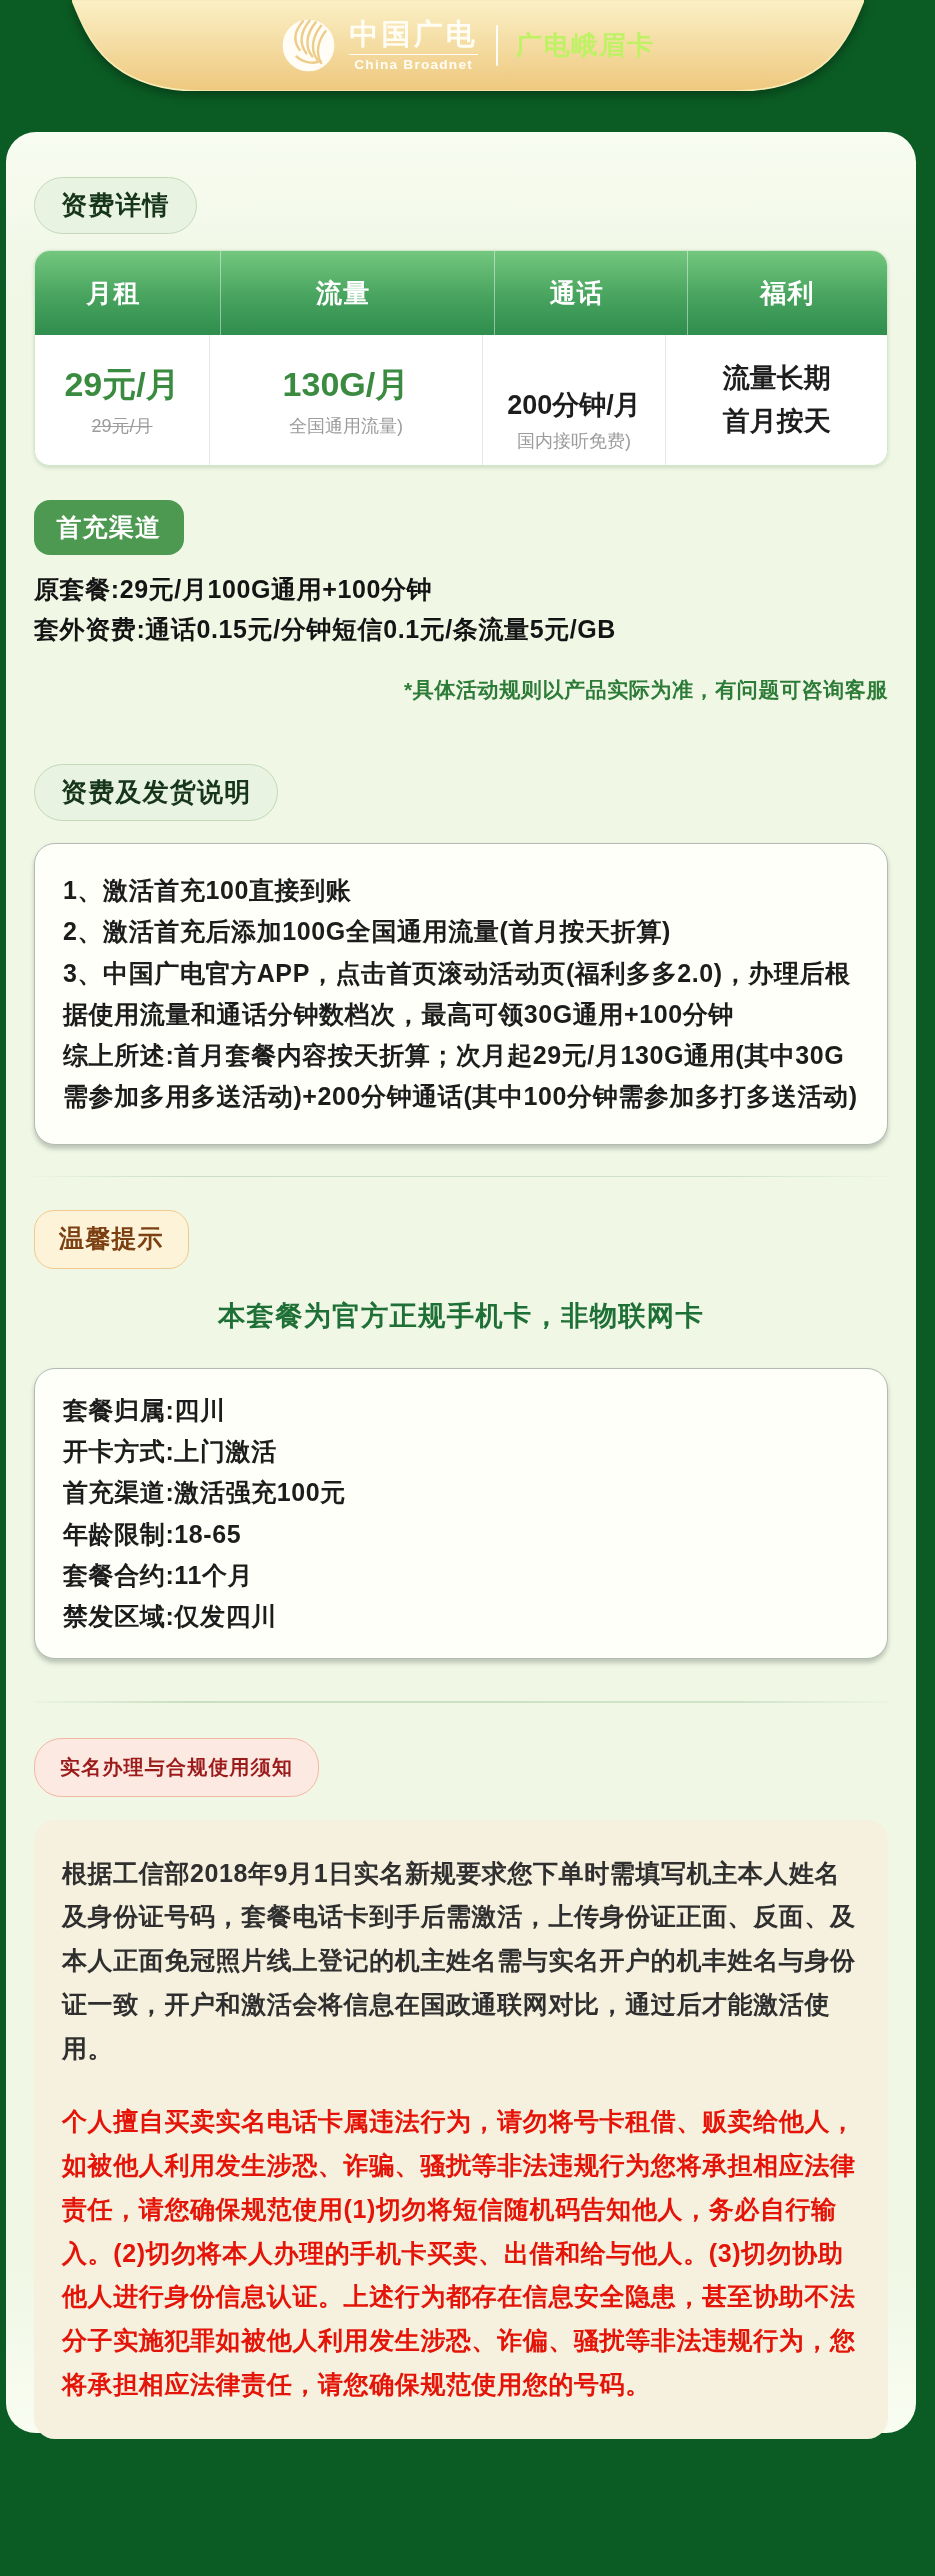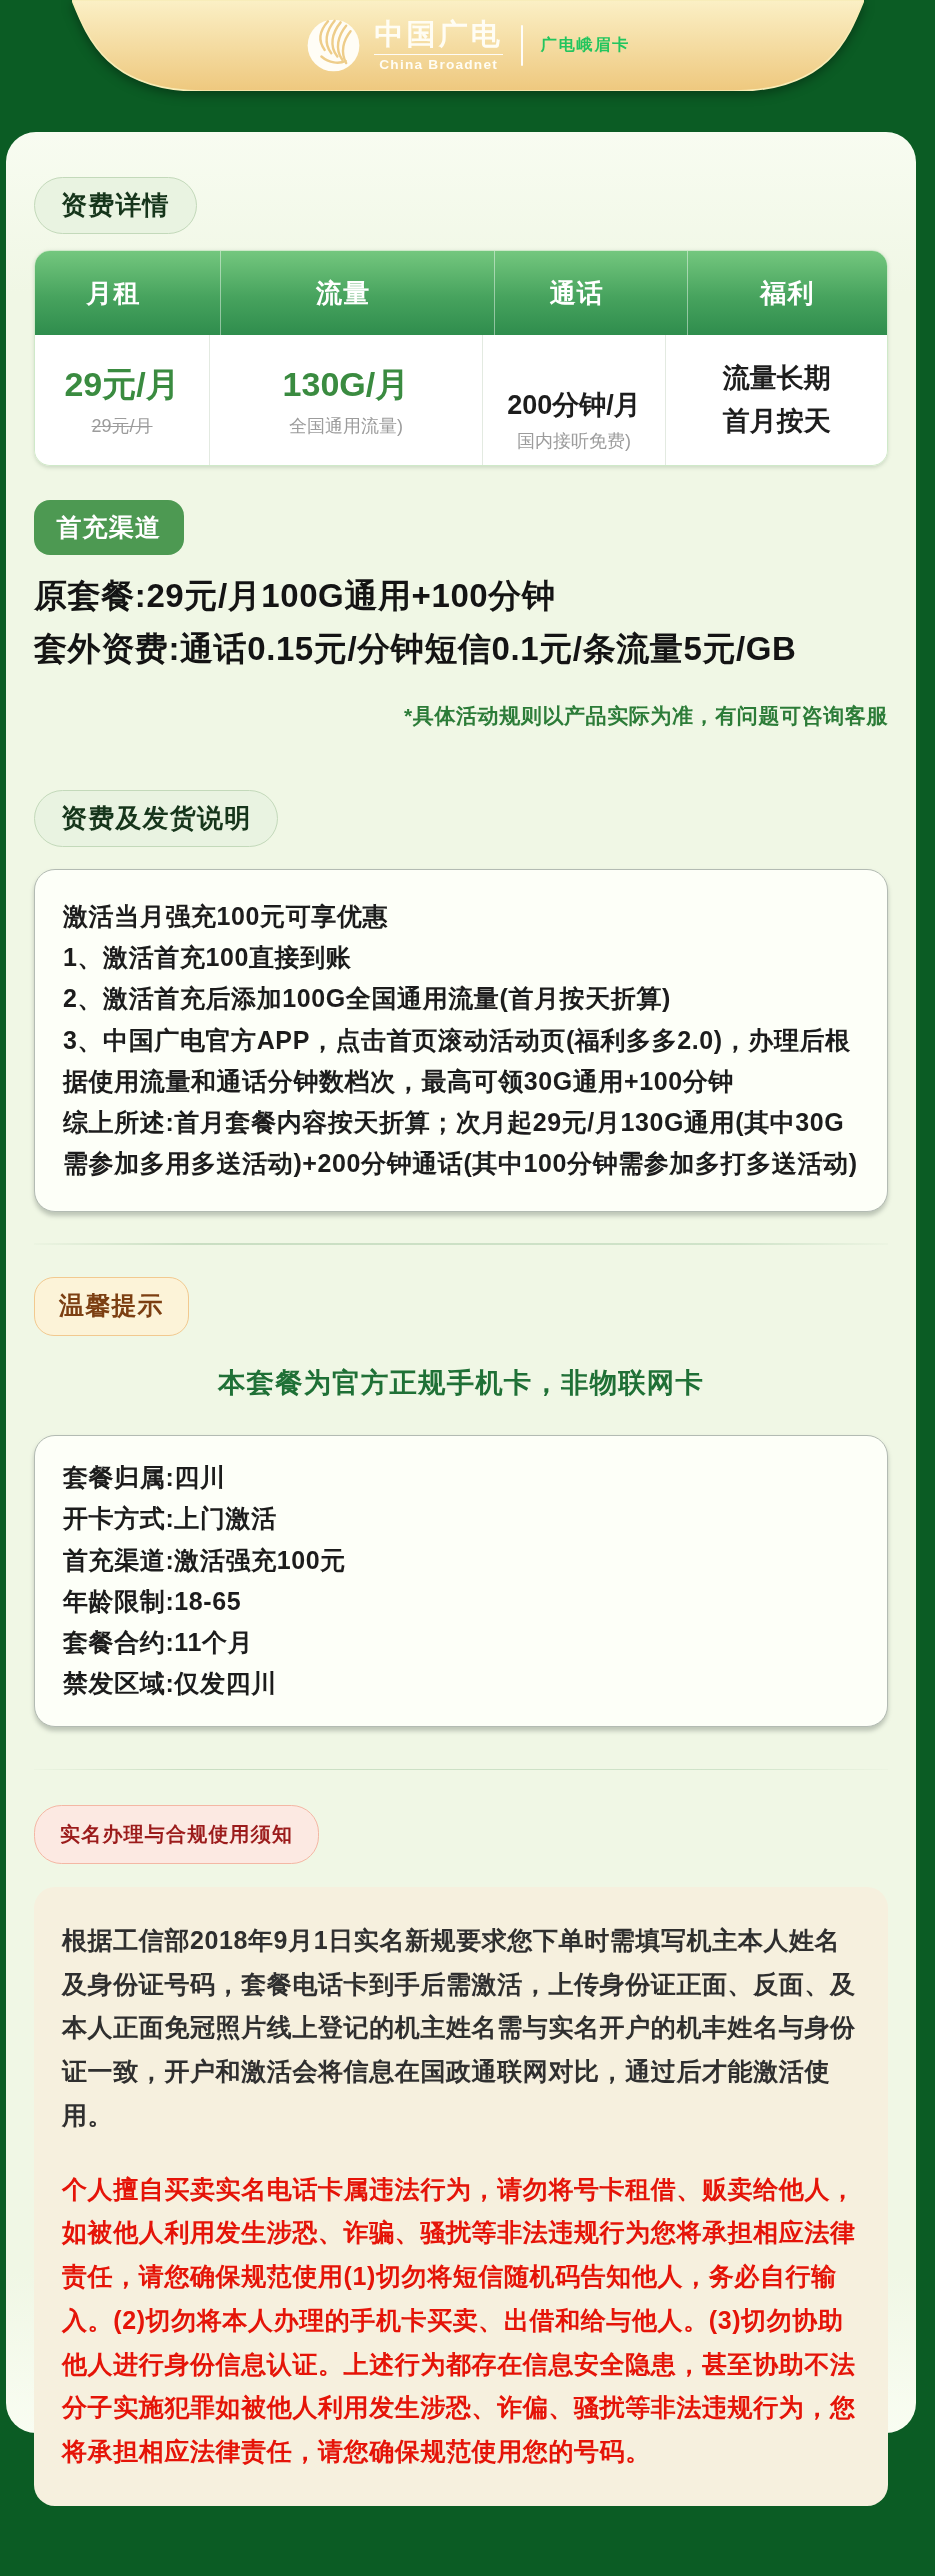--- a/index.html
+++ b/index.html
@@ -12,21 +12,21 @@
   .header-wrap{position:absolute;left:72px;top:0;width:792px;height:91px;z-index:5;
     filter:drop-shadow(0 3.7px 5.6px rgba(0,0,0,.38));}
   .header-shape{position:absolute;inset:0;}
   .header-content{position:absolute;inset:0;display:flex;align-items:center;justify-content:center;gap:18px;}
   .logo-row{display:flex;align-items:center;gap:13.7px;}
   .brand-block{display:flex;flex-direction:column;align-items:center;}
   .brand-cn{font-size:29px;font-weight:700;color:#fffdf4;letter-spacing:3.1px;line-height:1.05;}
   .brand-rule{width:100%;height:1.2px;background:rgba(255,255,255,.92);margin:4.4px 0 2.5px;}
   .brand-en{font-size:13.7px;font-weight:700;color:#fffdf4;letter-spacing:1.2px;}
   .header-divider{width:1.9px;height:41px;background:rgba(255,255,255,.95);border-radius:1.2px;}
-  .product-name{font-size:16px;font-weight:700;color:#22c55e;letter-spacing:1.9px;}
+  .product-name{font-size:26px;font-weight:700;color:#bef264;letter-spacing:1.9px;}
   
   .panel{
     position:absolute;left:6px;top:132px;width:910px;height:2301px;
     border-radius:30px;box-sizing:border-box;padding:0 28px;
     background:linear-gradient(180deg,#f8fcf1 0%,#f0f7e5 7%,#f0f7e5 93%,#f9fdf2 100%);
   }
   
   .pill{
     display:inline-block;margin-top:45px;padding:0 26px;height:55px;line-height:54px;
     background:#e9f3e1;border:1.2px solid #c3d9ba;border-radius:29px;
@@ -57,21 +57,21 @@
   .pt-cell{display:flex;flex-direction:column;align-items:center;justify-content:center;gap:6.2px;}
   .c1{width:20.5%;} .c2{width:32%;} .c3{width:21.5%;} .c4{width:26%;}
   .pt-hcell + .pt-hcell{border-left:1.2px solid rgba(255,255,255,.45);}
   .pt-cell + .pt-cell{border-left:1.2px solid #e3eae1;}
   .pt-main-green{font-size:34px;font-weight:700;color:#3a8b40;}
   .pt-main-dark{font-size:27px;font-weight:700;color:#1d1d1d;margin-top:40px;}
   .pt-welfare{font-size:27px;font-weight:700;color:#1d1d1d;line-height:1.35;}
   .pt-sub{font-size:18px;color:#9c9c9c;}
   .pt-sub.strike{text-decoration:line-through;}
   
-  .intro-lines{margin-top:13.7px;font-size:33px;font-weight:700;color:#141414;line-height:1.62;letter-spacing:0.6px;}
+  .intro-lines{margin-top:13.7px;font-size:25px;font-weight:700;color:#141414;line-height:1.62;letter-spacing:0.6px;}
   .note-green{margin-top:26px;text-align:right;font-size:21px;font-weight:700;color:#2c7c38;letter-spacing:0.6px;}
   
   .white-card{
     margin-top:22.4px;background:#fdfff8;border:1.2px solid #b3bbb3;border-radius:21px;
     box-shadow:0 3.1px 4.4px rgba(115,125,115,.4);
     padding:26px 28px;font-size:25px;font-weight:600;color:#1c1c1c;line-height:1.65;letter-spacing:0.6px;
   }
   .white-card.card-2{margin-top:34px;padding:21px 28px;}
   
   .hr-soft{margin-top:31px;height:1.9px;border:none;
@@ -159,21 +159,20 @@
 
     <div><span class="badge-green">首充渠道</span></div>
     <div class="intro-lines">
       <div>原套餐:29元/月100G通用+100分钟</div>
       <div>套外资费:通话0.15元/分钟短信0.1元/条流量5元/GB</div>
     </div>
     <div class="note-green">*具体活动规则以产品实际为准，有问题可咨询客服</div>
 
     <div><span class="pill pill-2">资费及发货说明</span></div>
     <div class="white-card">
-      <div>激活当月强充100元可享优惠</div>
       <div>1、激活首充100直接到账</div>
       <div>2、激活首充后添加100G全国通用流量(首月按天折算)</div>
       <div>3、中国广电官方APP，点击首页滚动活动页(福利多多2.0)，办理后根据使用流量和通话分钟数档次，最高可领30G通用+100分钟</div>
       <div>综上所述:首月套餐内容按天折算；次月起29元/月130G通用(其中30G需参加多用多送活动)+200分钟通话(其中100分钟需参加多打多送活动)</div>
     </div>
 
     <hr class="hr-soft">
 
     <div><span class="badge-tips">温馨提示</span></div>
     <div class="highlight-green">本套餐为官方正规手机卡，非物联网卡</div>

